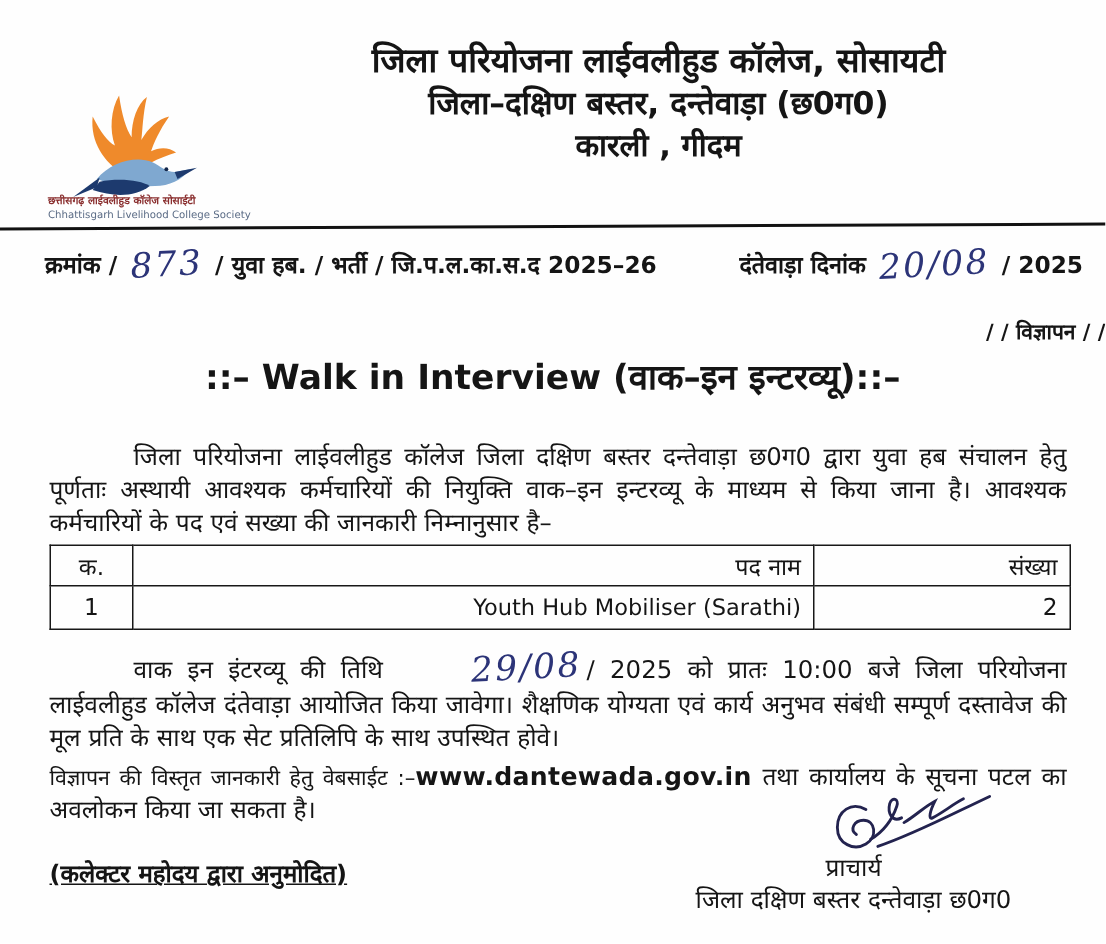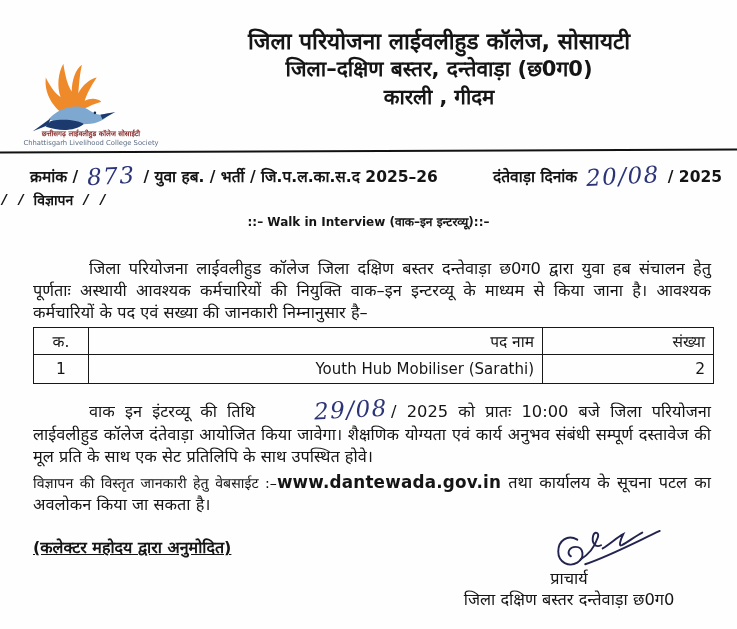--- a/index.html
+++ b/index.html
@@ -3,21 +3,21 @@
 <meta charset="utf-8">
 <style>
   html,body{margin:0;padding:0;background:#fff;}
   .doc{
     width:737px;height:629px;position:relative;overflow:hidden;
     background:#fefefe;color:#151515;
     font-family:"DejaVu Sans",sans-serif;
   }
   
   .header{position:relative;height:152px;}
-  .logo-wrap{position:absolute;left:16px;top:60px;width:150px;text-align:center;}
+  .logo-wrap{position:absolute;left:32px;top:60px;width:150px;text-align:left;}
   .logo-wrap svg{display:block;margin-left:6px;}
   .logo-cap-hi{font-size:7px;font-weight:bold;color:#8a2f2f;line-height:1.25;margin-top:-6px;}
   .logo-cap-en{font-size:6.8px;color:#5a6b85;line-height:1.25;}
   .titles{margin-left:160px;width:558px;text-align:center;padding-top:26px;}
   .t1{font-size:22.5px;font-weight:bold;line-height:1.35;}
   .t2{font-size:21px;font-weight:bold;line-height:1.32;}
   .t3{font-size:20.5px;font-weight:bold;line-height:1.32;}
   .email{
     display:inline-block;margin-top:2px;
     font-family:"Liberation Serif",serif;font-weight:bold;font-size:14px;
@@ -28,22 +28,22 @@
   .ref{
     display:flex;justify-content:space-between;align-items:flex-start;
     padding:13px 15px 0 30px;font-size:15.5px;font-weight:bold;white-space:nowrap;
   }
   .hw{
     font-family:"DejaVu Serif",serif;font-style:italic;color:#2c3478;
     font-size:23px;line-height:.8;display:inline-block;transform:rotate(-3deg);
     letter-spacing:1.5px;padding:0 3px;position:relative;top:2px;font-weight:normal;
   }
   
-  .vigyapan{text-align:left;font-size:14px;font-weight:bold;margin-top:3px;font-family:Liberation Mono, monospace;}
-  .walkin{text-align:center;font-size:12px;font-weight:bold;margin-top:4px;}
+  .vigyapan{text-align:right;font-size:14px;font-weight:bold;margin-top:24px;}
+  .walkin{text-align:center;font-size:23px;font-weight:bold;margin-top:4px;}
   
   .para{margin:0 26px 0 33px;font-size:16.3px;line-height:1.36;text-align:justify;}
   .p1{margin-top:28px;text-indent:56px;}
   .p2{margin-top:16px;text-indent:56px;}
   .p3{margin-top:3px;}
   .p3 .prefix{font-size:14.2px;}
   .p3 .url{font-size:16.8px;font-weight:bold;letter-spacing:.2px;}
   
   table.posts{margin:3px 0 0 33px;border-collapse:collapse;width:681px;font-size:15.5px;table-layout:fixed;}
   .posts th,.posts td{border:1.7px solid #181818;padding:1px 8px;text-align:right;font-weight:normal;}

